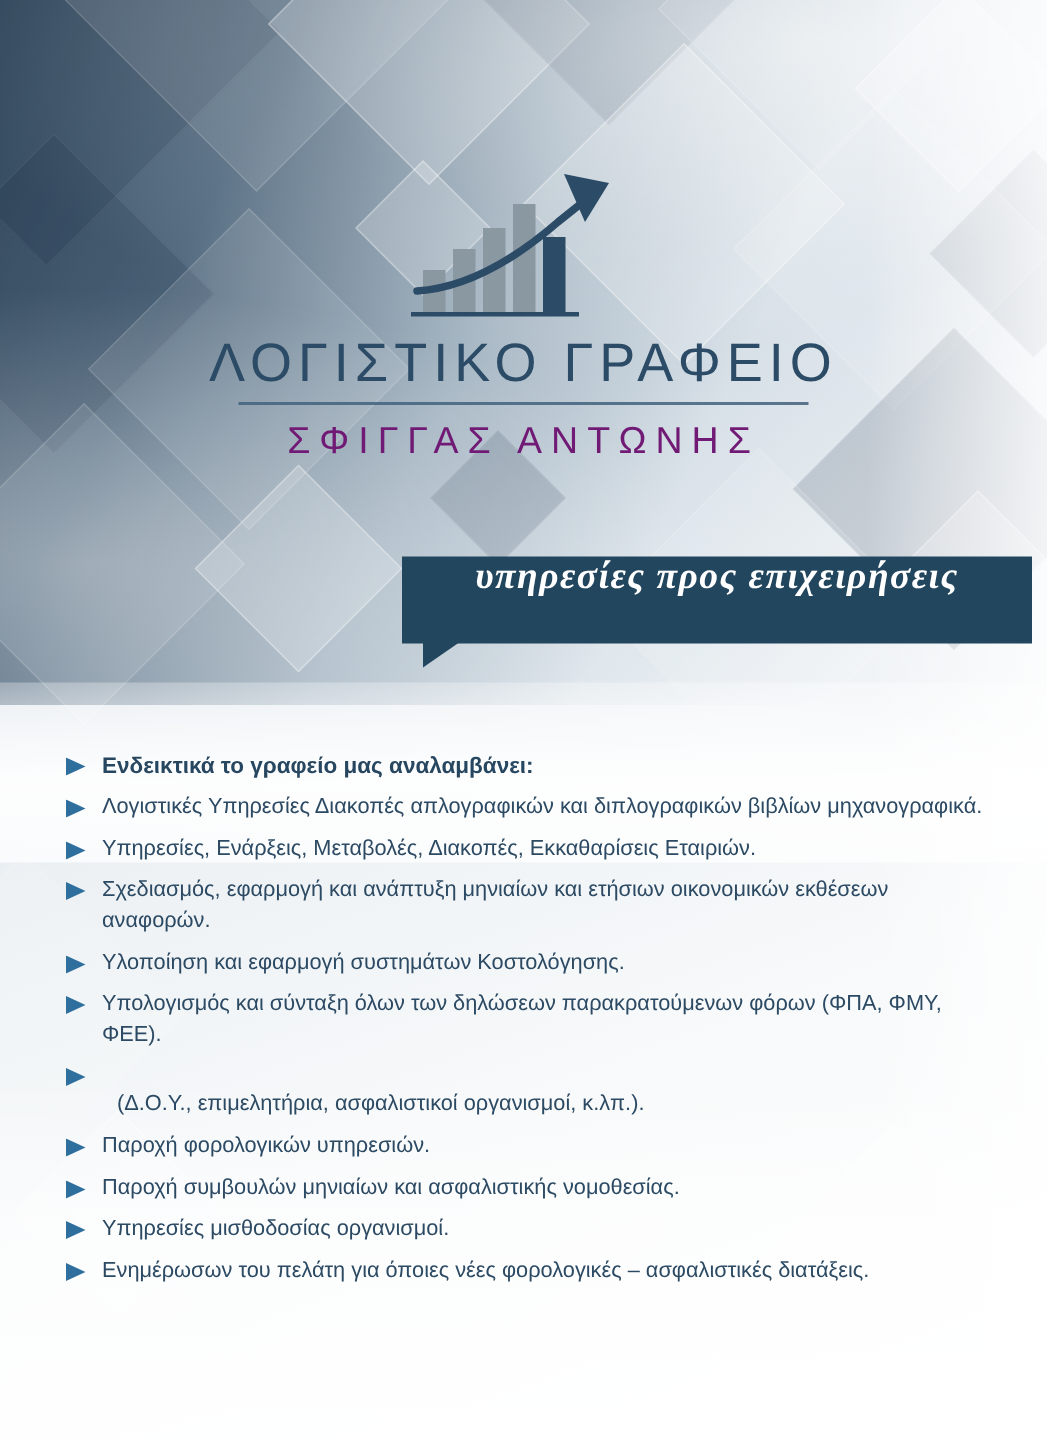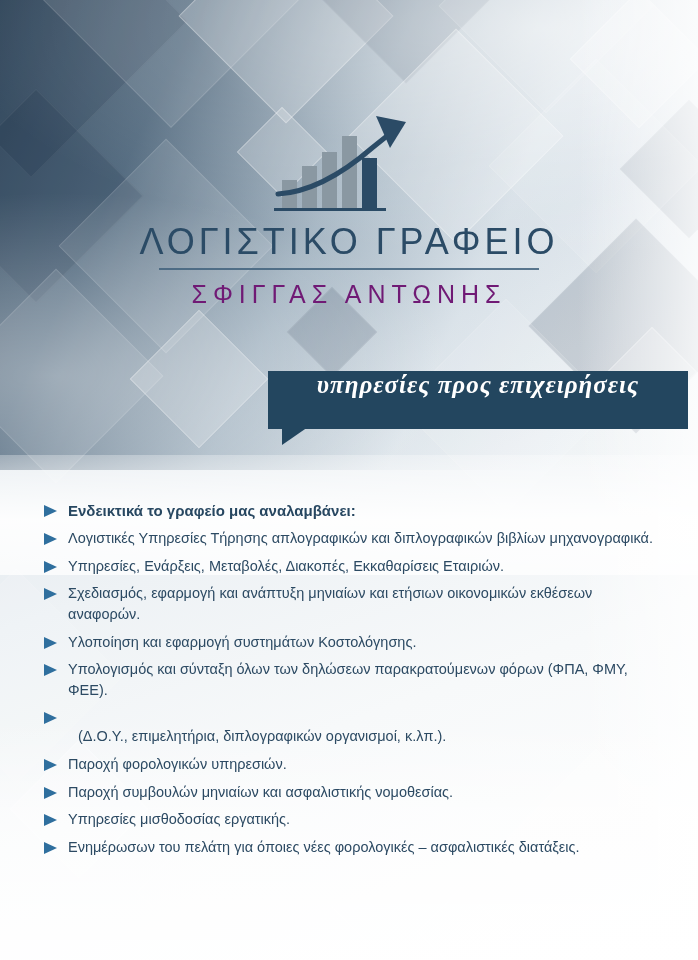--- a/index.html
+++ b/index.html
@@ -254,21 +254,21 @@
       </span>
       <span class="txt">Ενδεικτικά το γραφείο μας αναλαμβάνει:</span>
     </div>
 
     <div class="row">
       <span class="tri">
         <svg width="14" height="12" viewBox="0 0 14 12">
             <path d="M0 0 L13 6 L0 12 Z" fill="#2f6f9e"></path>
           </svg>
       </span>
-      <span class="txt">Λογιστικές Υπηρεσίες Τήρησης απλογραφικών και διπλογραφικών βιβλίων μηχανογραφικά.</span>
+      <span class="txt">Λογιστικές Υπηρεσίες Διακοπές απλογραφικών και διπλογραφικών βιβλίων μηχανογραφικά.</span>
     </div>
 
     <div class="row">
       <span class="tri">
         <svg width="14" height="12" viewBox="0 0 14 12">
             <path d="M0 0 L13 6 L0 12 Z" fill="#2f6f9e"></path>
           </svg>
       </span>
       <span class="txt">Υπηρεσίες, Ενάρξεις, Μεταβολές, Διακοπές, Εκκαθαρίσεις Εταιριών.</span>
     </div>
@@ -307,21 +307,21 @@
           </svg>
       </span>
     </div>
 
     <div class="row cont">
       <span class="tri">
         <svg width="14" height="12" viewBox="0 0 14 12">
             <path d="M0 0 L13 6 L0 12 Z" fill="#2f6f9e"></path>
           </svg>
       </span>
-      <span class="txt">(Δ.Ο.Υ., επιμελητήρια, διπλογραφικών οργανισμοί, κ.λπ.).</span>
+      <span class="txt">(Δ.Ο.Υ., επιμελητήρια, ασφαλιστικοί οργανισμοί, κ.λπ.).</span>
     </div>
 
 
     <div class="row">
       <span class="tri">
         <svg width="14" height="12" viewBox="0 0 14 12">
             <path d="M0 0 L13 6 L0 12 Z" fill="#2f6f9e"></path>
           </svg>
       </span>
       <span class="txt">Παροχή φορολογικών υπηρεσιών.</span>
@@ -335,21 +335,21 @@
       </span>
       <span class="txt">Παροχή συμβουλών μηνιαίων και ασφαλιστικής νομοθεσίας.</span>
     </div>
 
     <div class="row">
       <span class="tri">
         <svg width="14" height="12" viewBox="0 0 14 12">
             <path d="M0 0 L13 6 L0 12 Z" fill="#2f6f9e"></path>
           </svg>
       </span>
-      <span class="txt">Υπηρεσίες μισθοδοσίας εργατικής.</span>
+      <span class="txt">Υπηρεσίες μισθοδοσίας οργανισμοί.</span>
     </div>
 
     <div class="row">
       <span class="tri">
         <svg width="14" height="12" viewBox="0 0 14 12">
             <path d="M0 0 L13 6 L0 12 Z" fill="#2f6f9e"></path>
           </svg>
       </span>
       <span class="txt">Ενημέρωσων του πελάτη για όποιες νέες φορολογικές – ασφαλιστικές διατάξεις.</span>
     </div>

